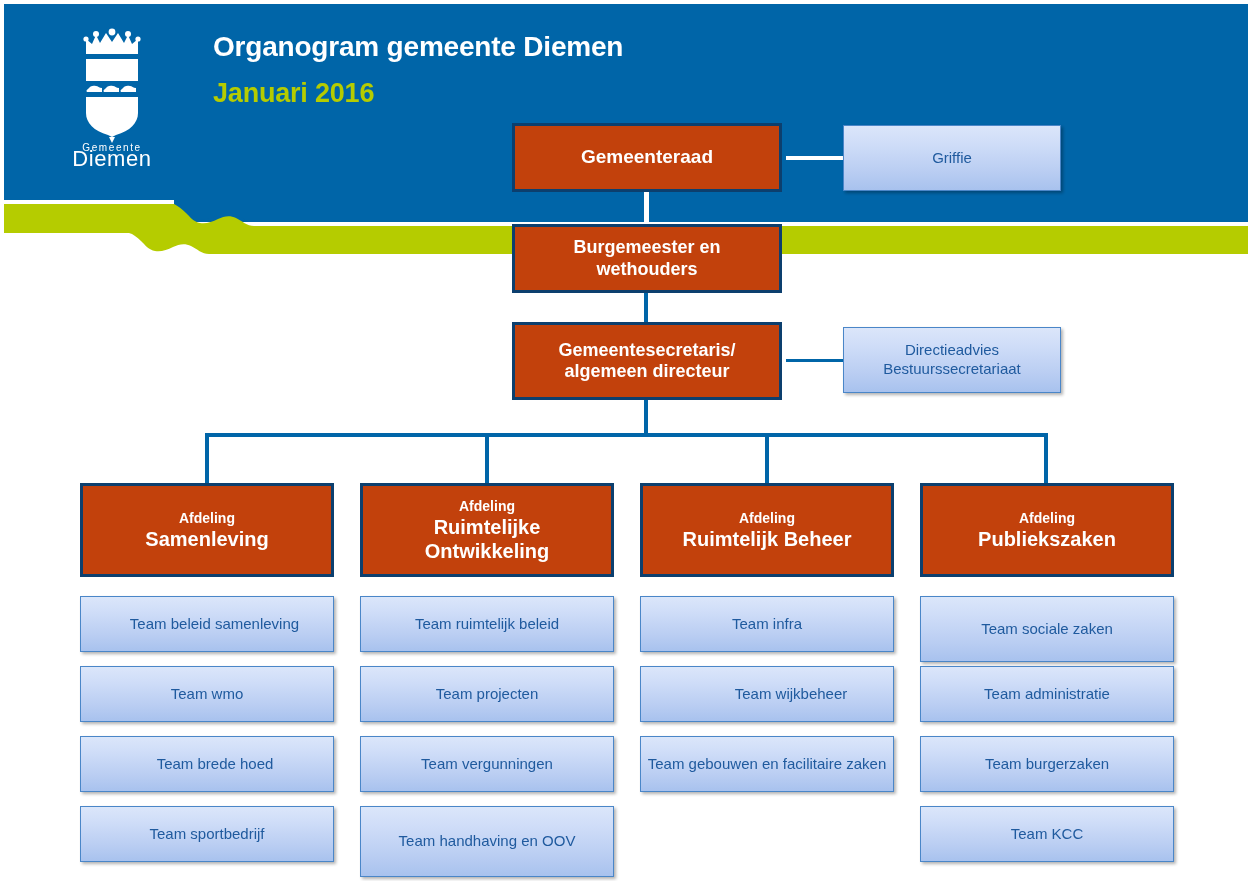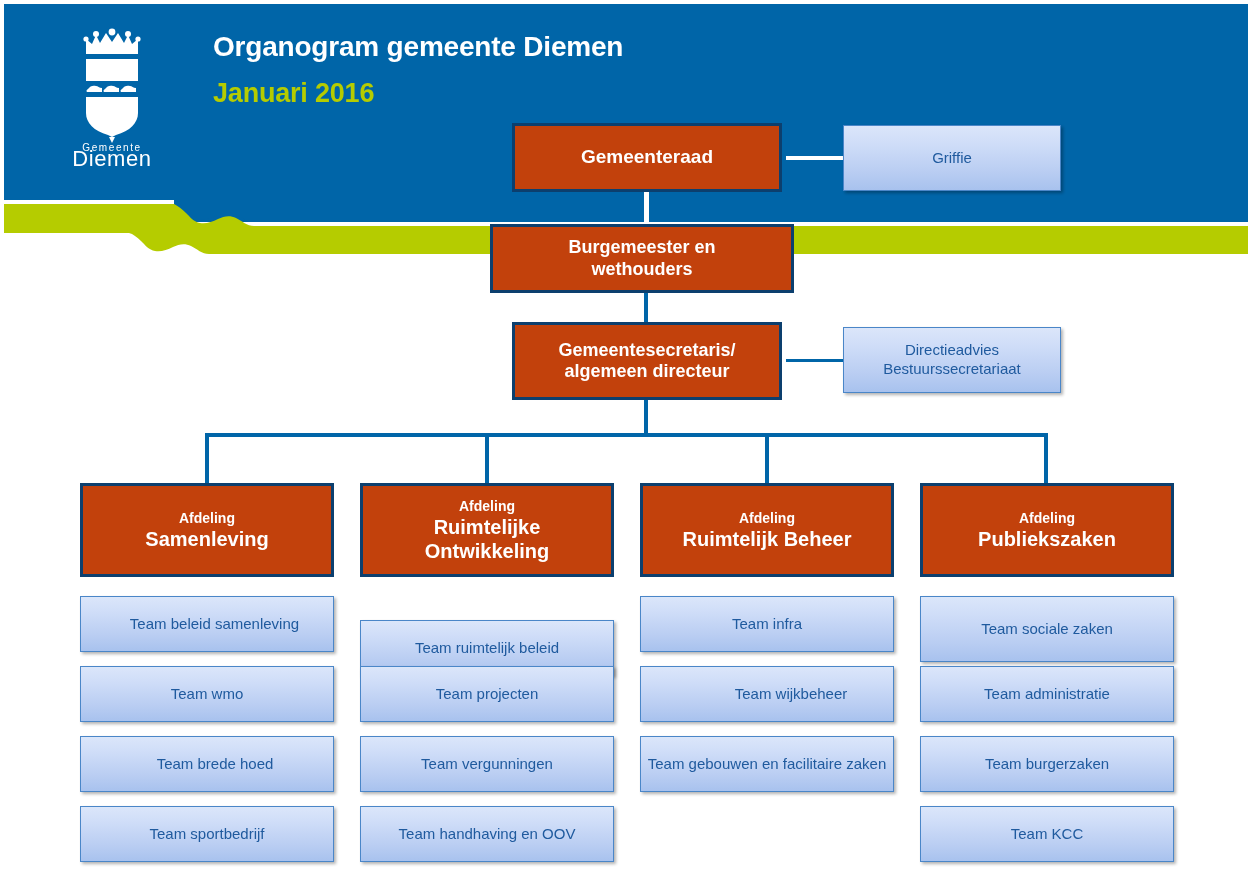--- a/index.html
+++ b/index.html
@@ -218,21 +218,21 @@
   <div class="conn" style="left:1044px; top:433px; width:4px; height:50px;"></div>
 
   <div class="box box-dark" style="left:512px; top:123px; width:270px; height:69px; font-size:19px;">
     <span>Gemeenteraad</span>
   </div>
 
   <div class="box box-light" style="left:843px; top:125px; width:218px; height:66px; font-size:15px;">
     <span>Griffie</span>
   </div>
 
-  <div class="box box-dark" style="left:490px; top:224px; width:304px; height:69px; font-size:18px;">
+  <div class="box box-dark" style="left:512px; top:224px; width:270px; height:69px; font-size:18px;">
     <span>
       <span>Burgemeester en</span><br>
       <span>wethouders</span>
     </span>
   </div>
 
   <div class="box box-dark" style="left:512px; top:322px; width:270px; height:78px; font-size:18px;">
     <span>
       <span>Gemeentesecretaris/</span><br>
       <span>algemeen directeur</span>
@@ -267,30 +267,30 @@
 
   <div class="box box-dark" style="left:360px; top:483px; width:254px; height:94px;">
     <span class="dept-inner">
       <span class="dept-kicker">Afdeling</span>
       <span class="dept-name">
         <span>Ruimtelijke</span><br>
         <span>Ontwikkeling</span>
       </span>
     </span>
   </div>
-  <div class="box box-light" style="left:360px; top:596px; width:254px; height:56px; font-size:15px;margin-top:24px;">
+  <div class="box box-light" style="left:360px; top:596px; width:254px; height:56px; font-size:15px;">
     <span>Team ruimtelijk beleid</span>
   </div>
   <div class="box box-light" style="left:360px; top:666px; width:254px; height:56px; font-size:15px;">
     <span>Team projecten</span>
   </div>
   <div class="box box-light" style="left:360px; top:736px; width:254px; height:56px; font-size:15px;">
     <span>Team vergunningen</span>
   </div>
-  <div class="box box-light" style="left:360px; top:806px; width:254px; height:56px; font-size:15px;">
+  <div class="box box-light" style="left:360px; top:806px; width:254px; height:71px; font-size:15px;">
     <span>Team handhaving en OOV</span>
   </div>
 
   <div class="box box-dark" style="left:640px; top:483px; width:254px; height:94px;">
     <span class="dept-inner">
       <span class="dept-kicker">Afdeling</span>
       <span class="dept-name">Ruimtelijk Beheer</span>
     </span>
   </div>
   <div class="box box-light" style="left:640px; top:596px; width:254px; height:56px; font-size:15px;">

